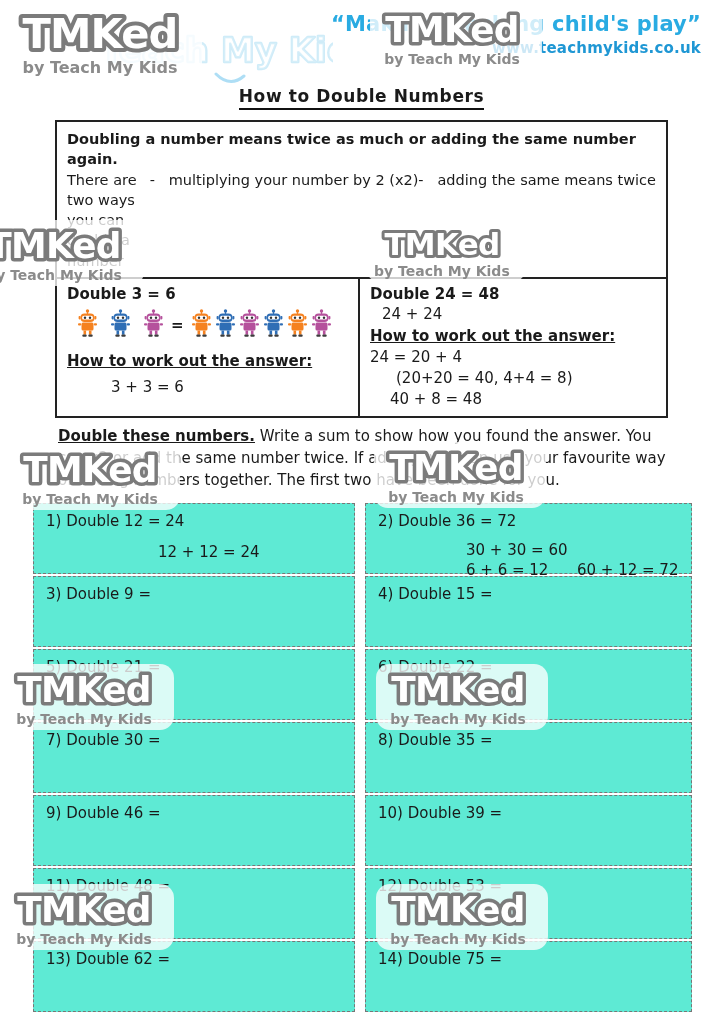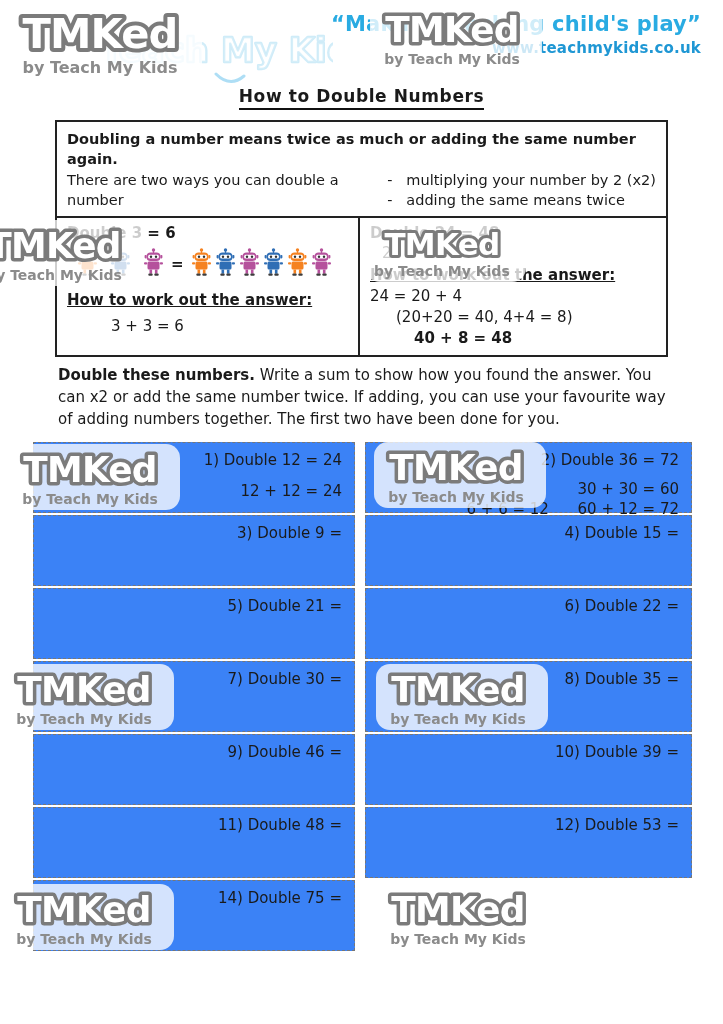--- a/index.html
+++ b/index.html
@@ -42,50 +42,50 @@
   .title-row{text-align:center;margin-top:2px;}
   .title{
     display:inline-block;font-size:17px;font-weight:bold;letter-spacing:.6px;
     border-bottom:2px solid #111;padding-bottom:2px;
   }
   
   .intro-box{margin:10px 55px 0 55px;border:2px solid #222;}
   .intro-top{padding:7px 10px 6px 10px;border-bottom:2px solid #222;font-size:14.5px;line-height:1.4;}
   .intro-line1{font-weight:bold;}
   .two-ways{display:flex;gap:12px;align-items:flex-start;}
-  .bullets{display:flex;flex-direction:column;}
+  .bullets{display:flex;flex-direction:row;}
   .bullets span{white-space:pre;}
   .intro-cols{display:flex;justify-content:center;}
   .col-left{width:303px;border-right:2px solid #222;padding:6px 8px 8px 10px;box-sizing:border-box;}
   .col-right{flex:1;padding:6px 4px 8px 10px;box-sizing:border-box;}
   .ex-heading{font-weight:bold;font-size:15px;}
   .robots-row{display:flex;align-items:flex-end;margin:6px 0 2px 10px;}
   .robots-a{display:flex;gap:12px;}
   .robots-b{display:flex;gap:3px;}
   .robot-eq{font-weight:bold;margin:0 7px 4px 7px;font-size:15px;}
   .how-heading{font-weight:bold;font-size:15px;text-decoration:underline;margin-top:14px;}
   .ex-working{font-size:15px;margin-top:8px;margin-left:44px;}
   .ex-sum{font-size:15px;margin:2px 0 2px 12px;}
   .ex-note{font-size:14.5px;line-height:1.42;margin:3px 0 4px 0;}
   .col-right .how-heading{margin-top:4px;}
   .r-w{font-size:15px;margin-top:3px;}
   .r-w.i1{margin-left:26px;}
-  .r-w.i2{margin-left:44px;font-weight:bold;}
+  .r-w.i2{margin-left:20px;}
   
   .instructions{margin:8px 54px 0 58px;font-size:15px;line-height:1.45;}
-  .instr-lead{font-weight:bold;}
+  .instr-lead{font-weight:bold;text-decoration:underline;}
   
   .grid{
     margin:12px 0 0 33px;
     display:grid;grid-template-columns:322px 327px;
     column-gap:10px;row-gap:2px;
   }
   .cell{
     border:1px dashed #777;height:71px;box-sizing:border-box;
-    padding:8px 12px;font-size:15px;position:relative;background:#3b82f6;text-align:right;
+    padding:8px 12px;font-size:15px;position:relative;background:#5eead4;
   }
   .p-label{font-weight:500;}
   .p-w1{margin-top:13px;margin-left:112px;}
   .cell.c2 .p-w1{margin-top:11px;margin-left:88px;}
   .p-w2{margin-top:2px;margin-left:88px;white-space:pre;}
 </style>
 </head>
 <body>
 
 <div class="page">
@@ -308,20 +308,21 @@
     <div class="cell"><span class="p-label">3) Double 9 =</span></div>
     <div class="cell"><span class="p-label">4) Double 15 =</span></div>
     <div class="cell"><span class="p-label">5) Double 21 =</span></div>
     <div class="cell"><span class="p-label">6) Double 22 =</span></div>
     <div class="cell"><span class="p-label">7) Double 30 =</span></div>
     <div class="cell"><span class="p-label">8) Double 35 =</span></div>
     <div class="cell"><span class="p-label">9) Double 46 =</span></div>
     <div class="cell"><span class="p-label">10) Double 39 =</span></div>
     <div class="cell"><span class="p-label">11) Double 48 =</span></div>
     <div class="cell"><span class="p-label">12) Double 53 =</span></div>
+    <div class="cell"><span class="p-label">13) Double 62 =</span></div>
     <div class="cell"><span class="p-label">14) Double 75 =</span></div>
   </div>
 
   <div class="wm wm-lg" style="left:6px;top:4px;">
     <svg width="172" height="54" viewBox="0 0 190 56">
         <text x="95" y="43" text-anchor="middle" font-size="46">TMKed</text>
       </svg>
     <div class="wm-tag">by Teach My Kids</div>
   </div>
   <div class="wm" style="left:370px;top:4px;">

